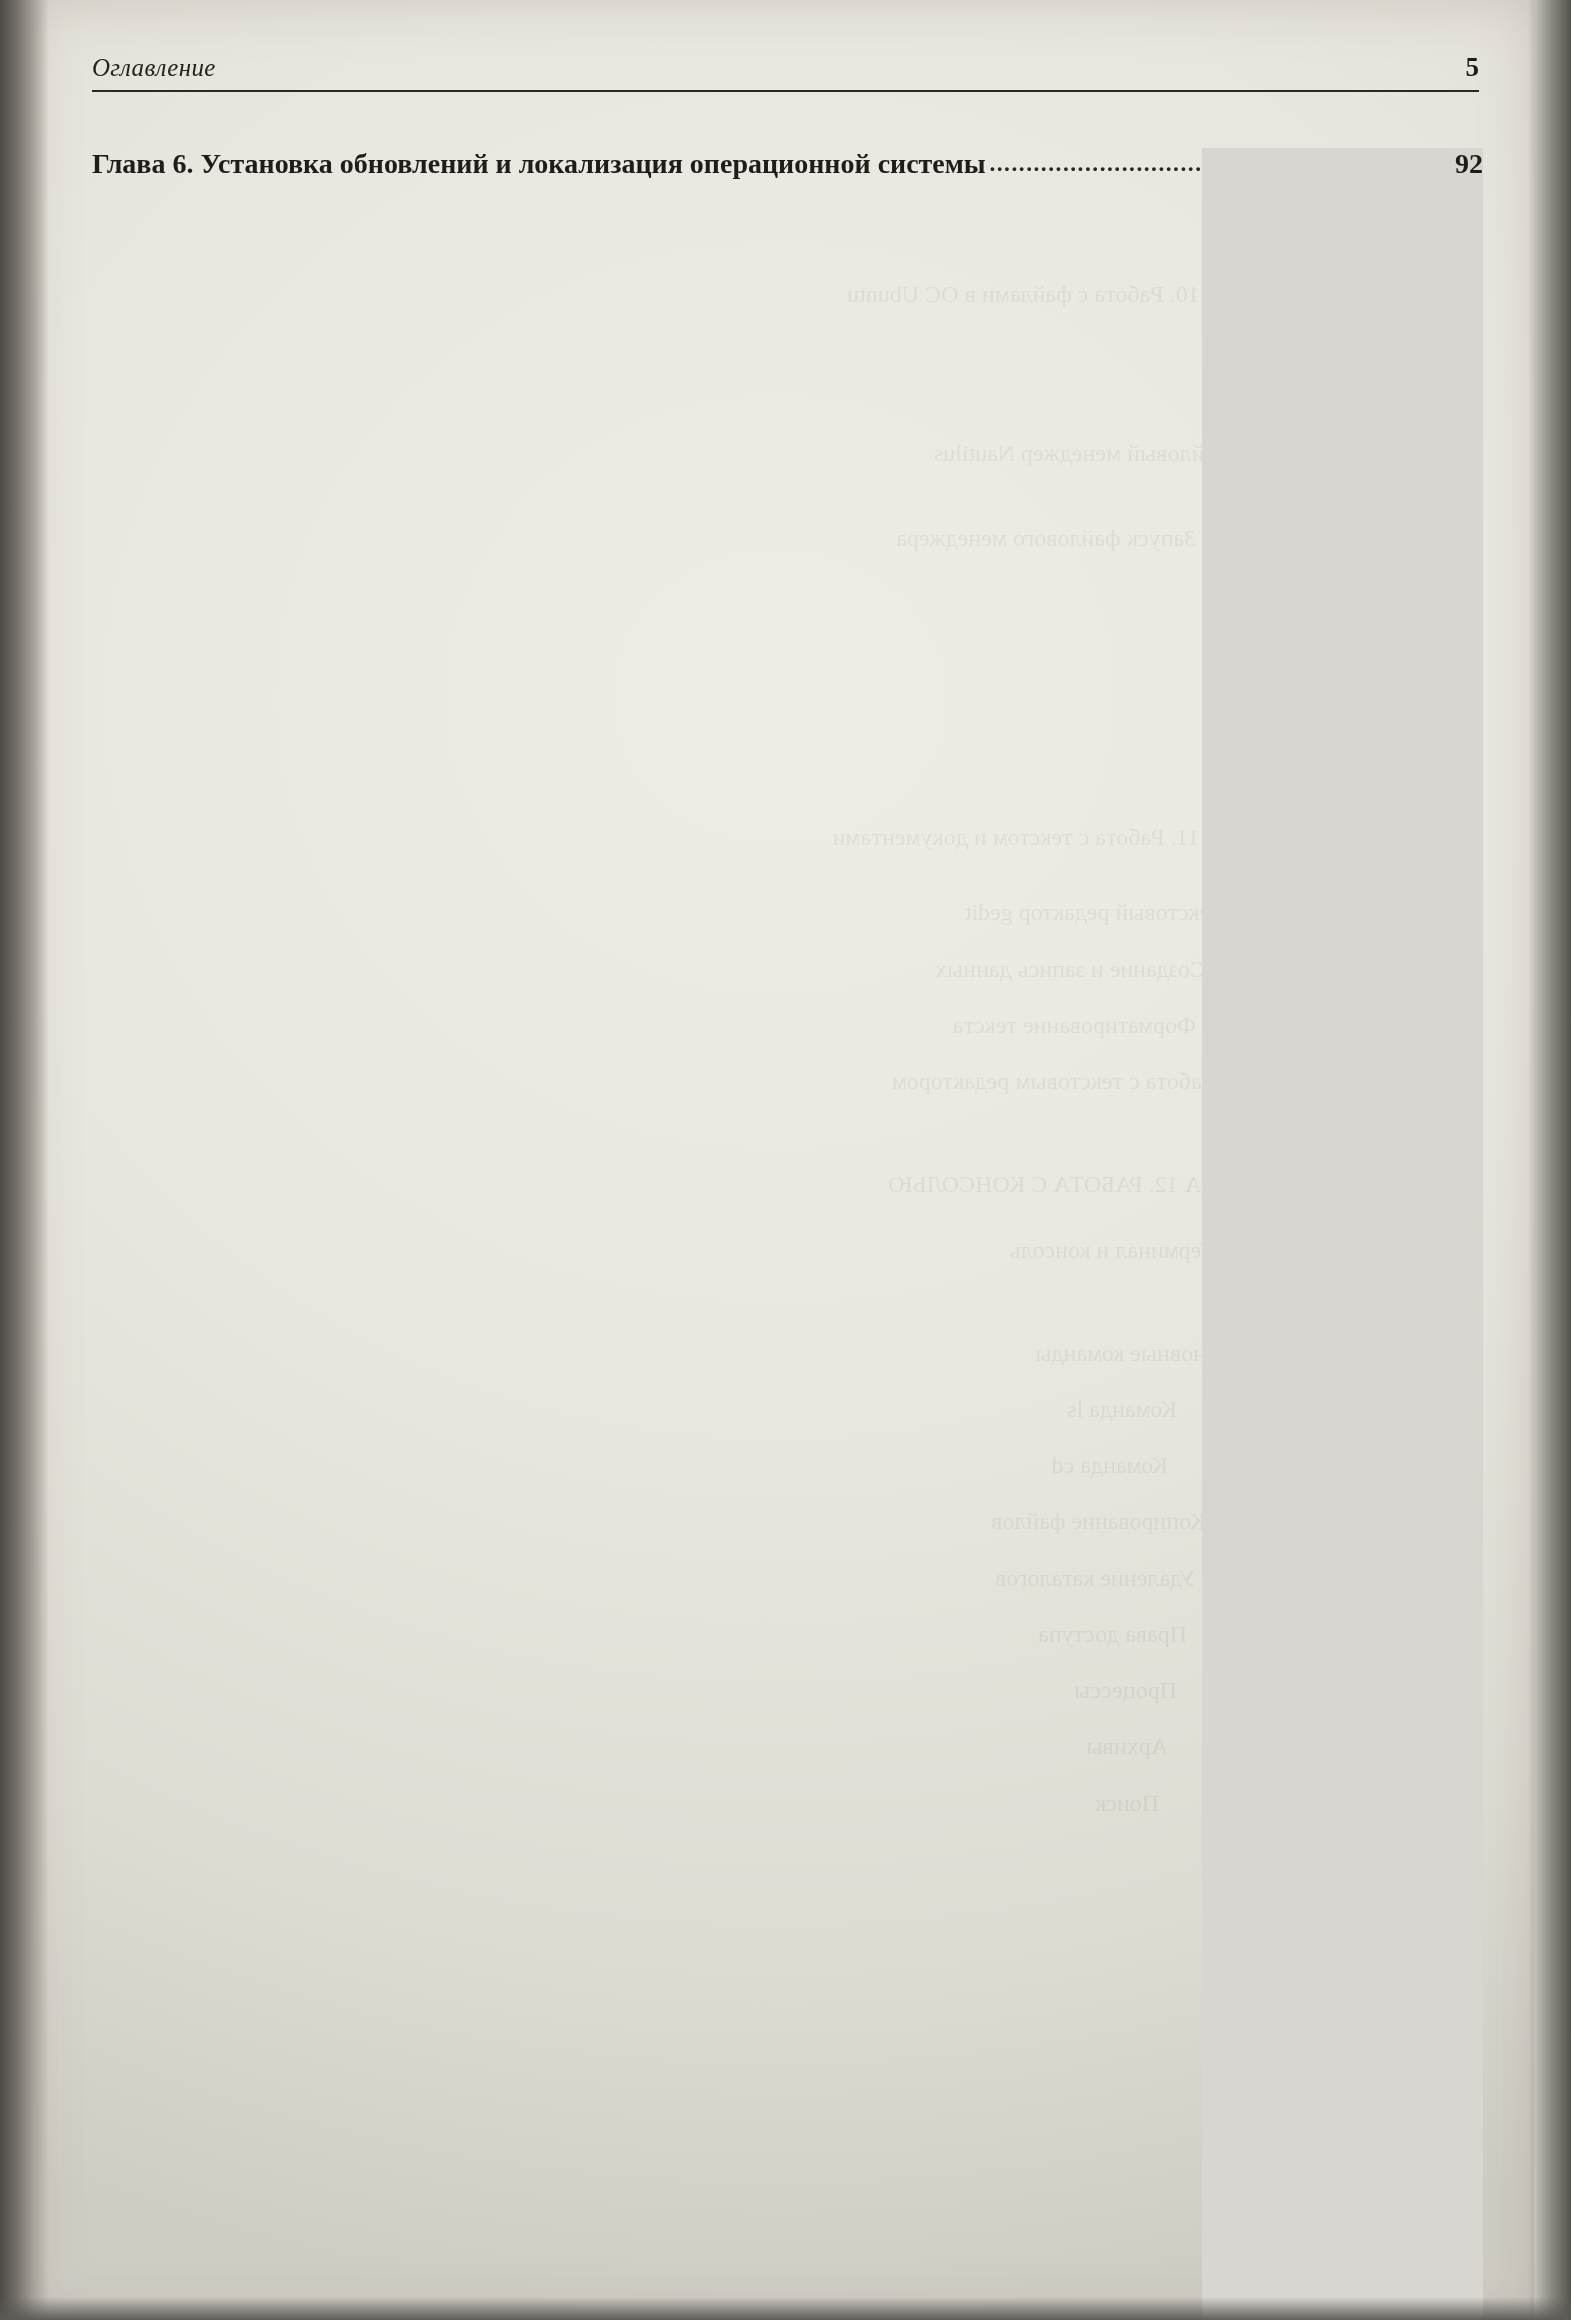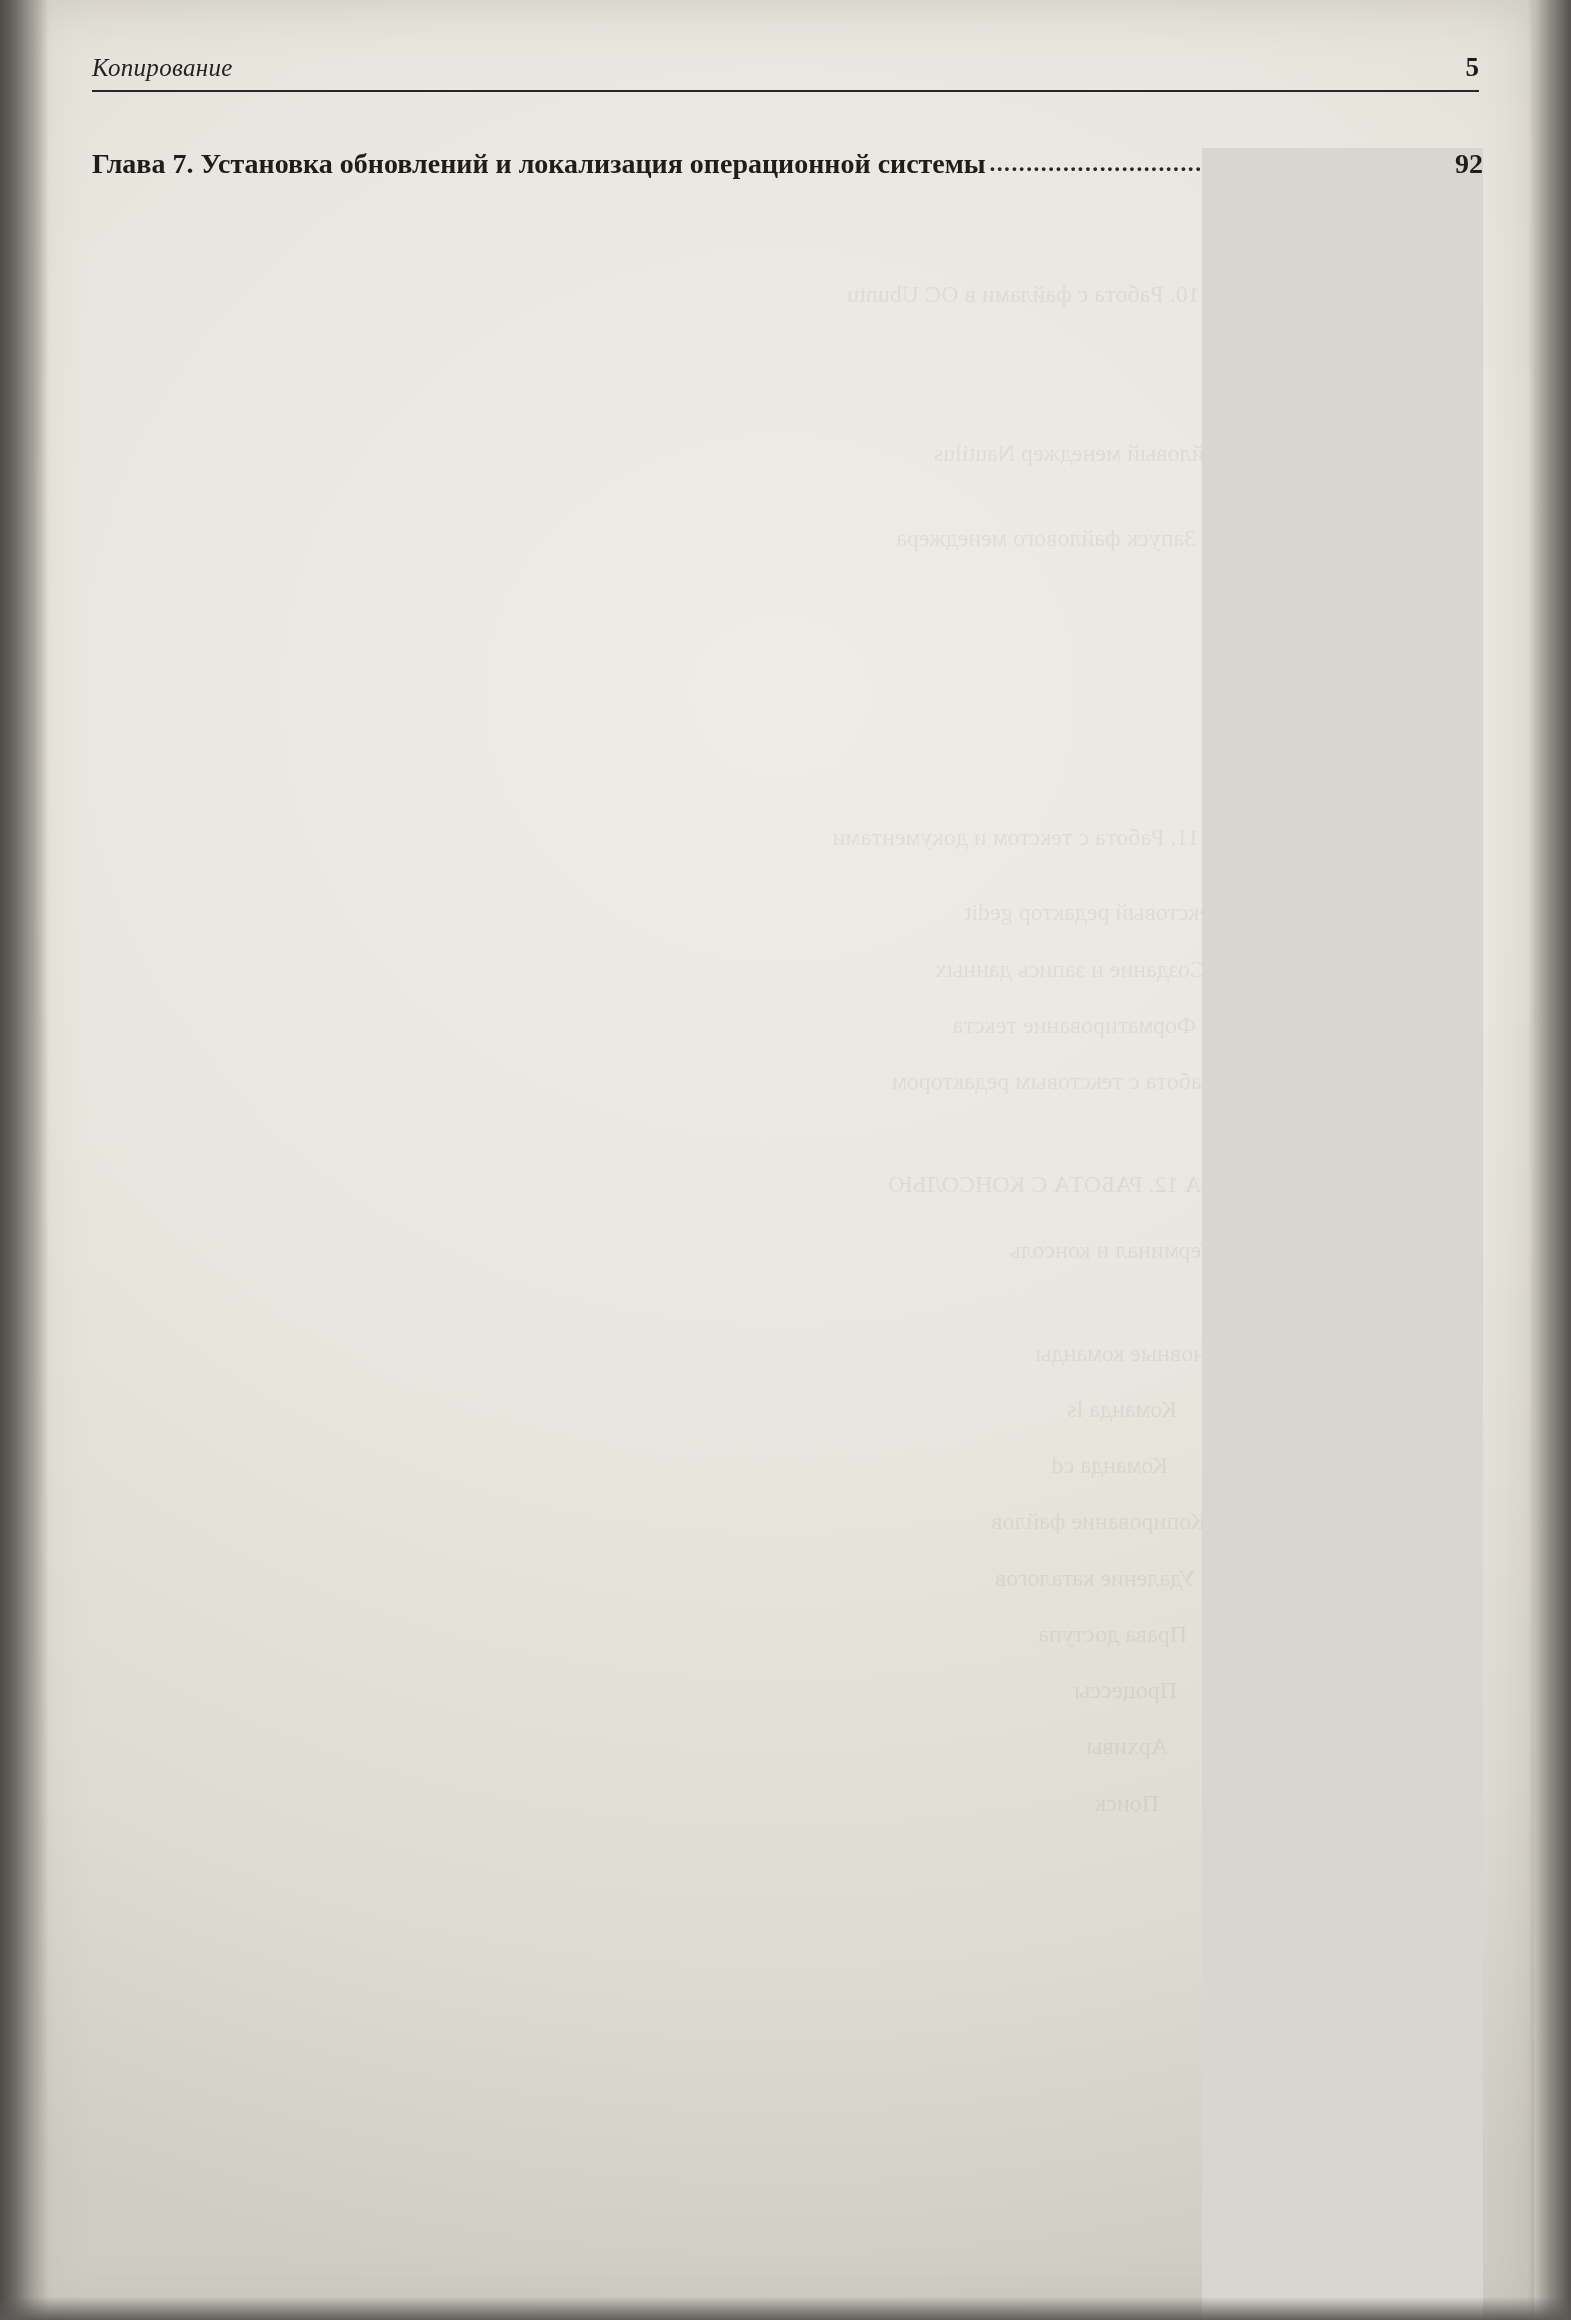--- a/index.html
+++ b/index.html
@@ -170,28 +170,28 @@
     <div class="bl" style="left:375px; top:1565px;">Удаление каталогов</div>
     <div class="bl" style="left:384px; top:1621px;">Права доступа</div>
     <div class="bl" style="left:394px; top:1677px;">Процессы</div>
     <div class="bl" style="left:403px; top:1733px;">Архивы</div>
     <div class="bl" style="left:412px; top:1790px;">Поиск</div>
   </div>
 
   <div class="content">
 
     <div class="runhead">
-      <div class="runhead-title">Копирование</div>
+      <div class="runhead-title">Оглавление</div>
       <div class="runhead-page">5</div>
     </div>
     <div class="rule"></div>
 
     <div class="toc" id="toc-list">
         <div class="entry lvl-chapter">
-          <span class="label">Глава 7. Установка обновлений и локализация операционной системы</span>
+          <span class="label">Глава 6. Установка обновлений и локализация операционной системы</span>
           <span class="leader">................................................................................................................................................................</span>
           <span class="page">92</span>
         </div>
       </div>
   </div>
 
   <div class="left-shadow"></div>
   <div class="right-shadow"></div>
   <div class="bottom-shadow"></div>
 </div>

